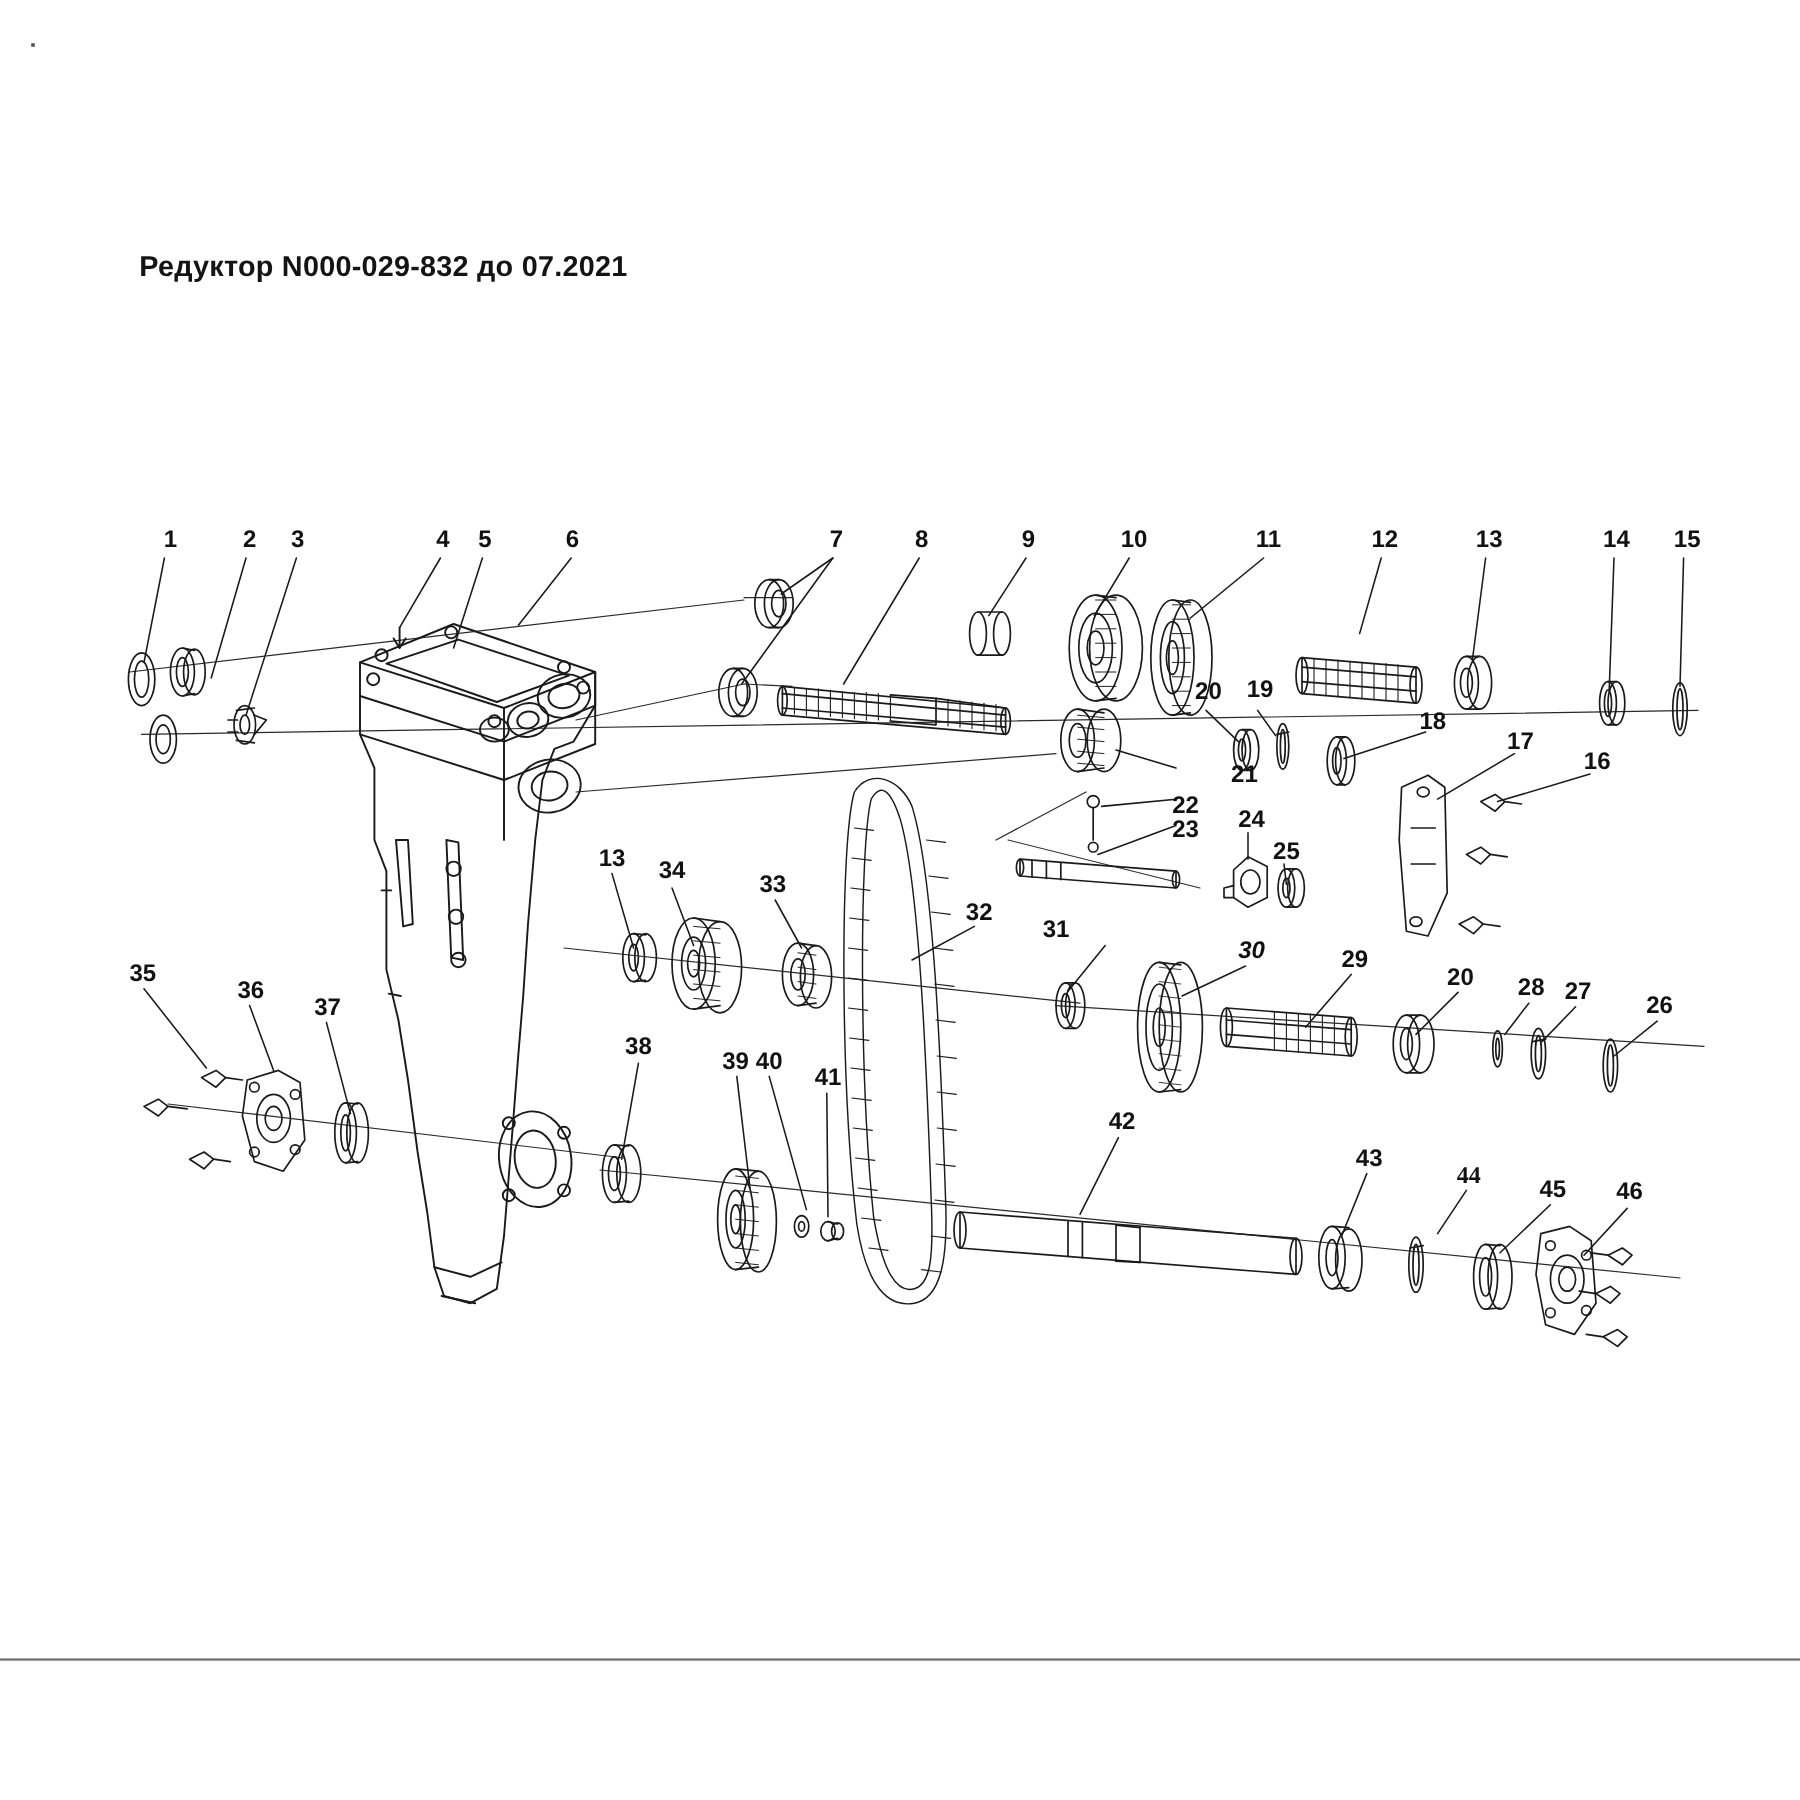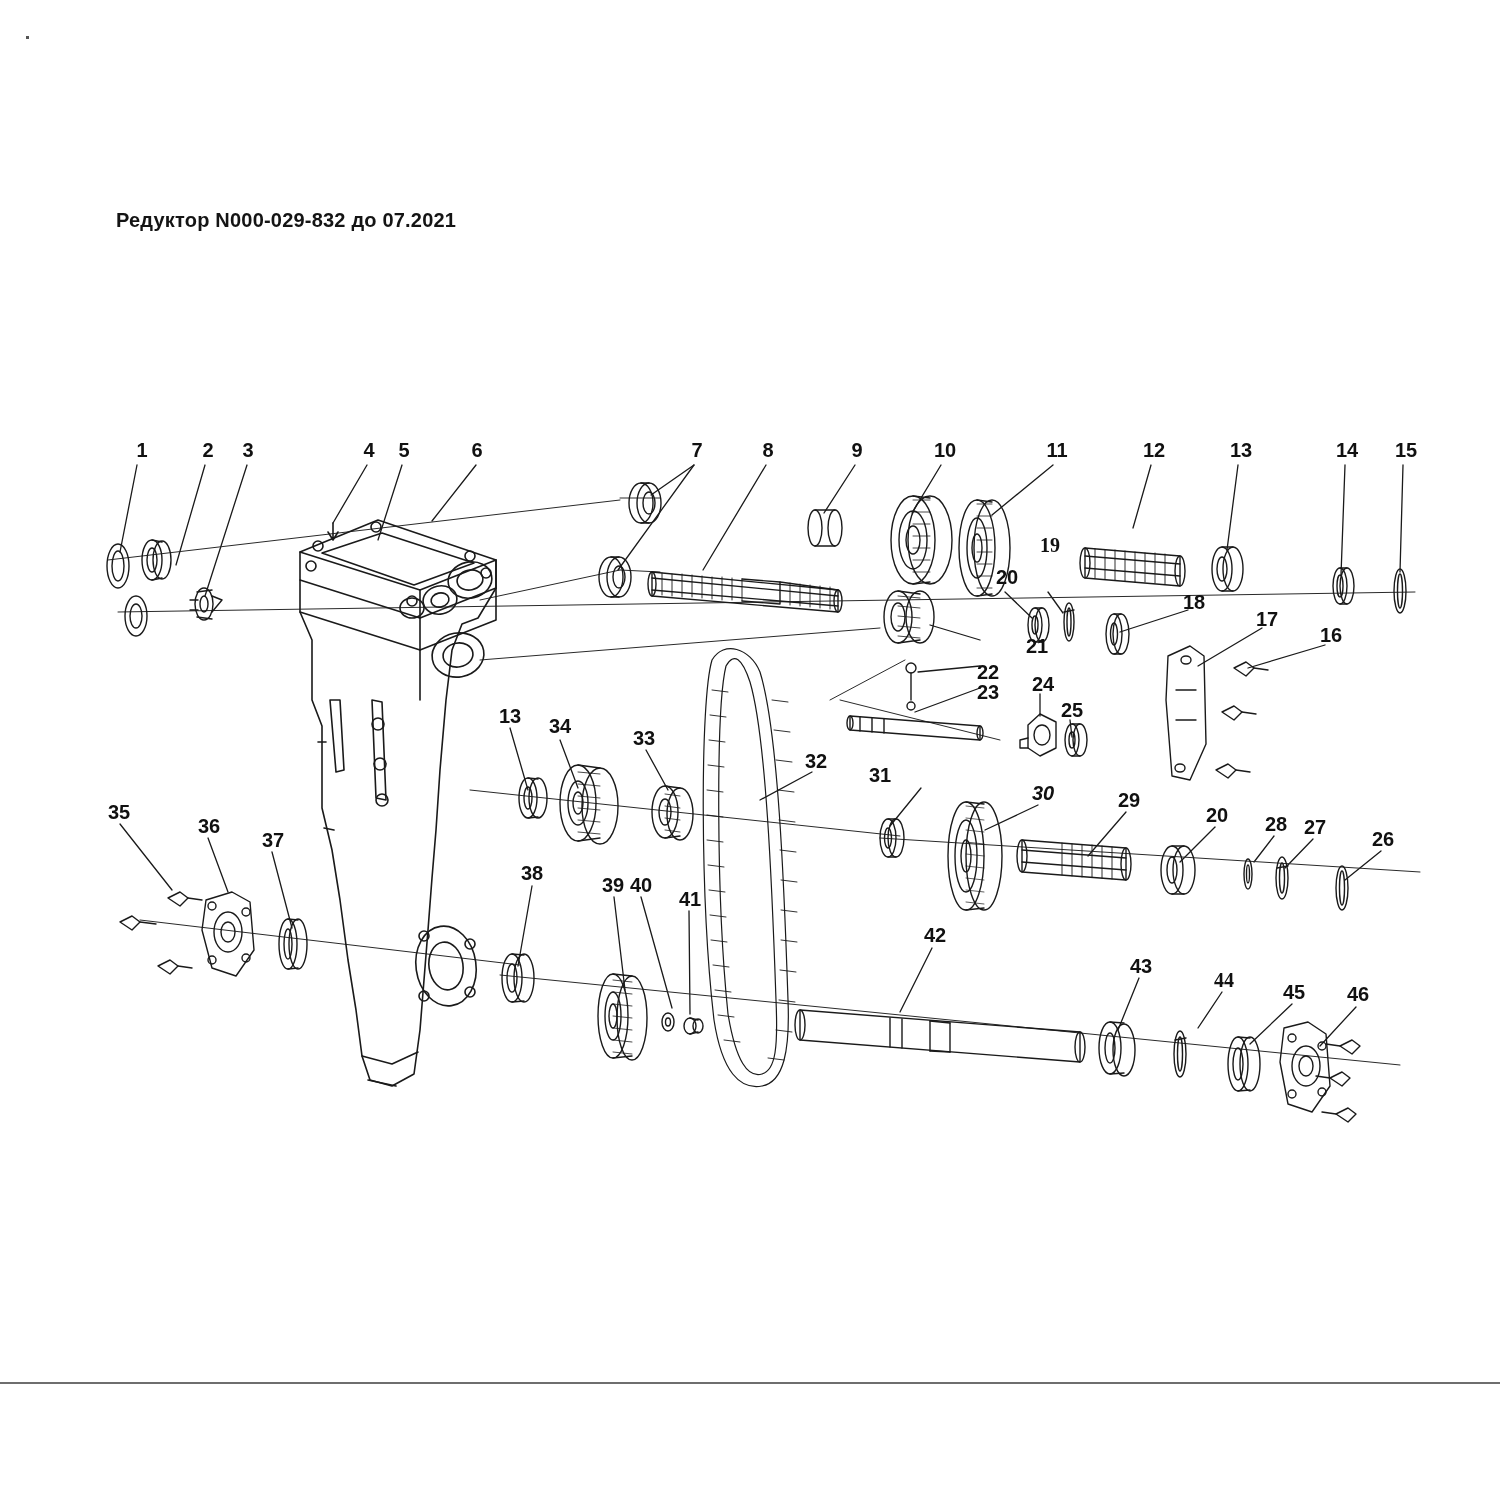--- a/index.html
+++ b/index.html
@@ -25,21 +25,21 @@
     left: 26px;
     top: 36px;
     width: 3px;
     height: 3px;
     background: #555;
   }
   .doc-title {
     position: absolute;
     left: 116px;
     top: 209px;
-    font-size: 20px;
+    font-size: 24px;
     font-weight: bold;
     letter-spacing: 0.2px;
     color: #141414;
     white-space: nowrap;
   }
   #diagram-svg {
     position: absolute;
     left: 0;
     top: 0;
     width: 1500px;
@@ -674,21 +674,21 @@
   <div class="callout-num" style="left:768px;  top:450px;">8</div>
   <div class="callout-num" style="left:857px;  top:450px;">9</div>
   <div class="callout-num" style="left:945px;  top:450px;">10</div>
   <div class="callout-num" style="left:1057px; top:450px;">11</div>
   <div class="callout-num" style="left:1154px; top:450px;">12</div>
   <div class="callout-num" style="left:1241px; top:450px;">13</div>
   <div class="callout-num" style="left:1347px; top:450px;">14</div>
   <div class="callout-num" style="left:1406px; top:450px;">15</div>
 
   <div class="callout-num" style="left:1007px; top:577px;">20</div>
-  <div class="callout-num" style="left:1050px; top:545px;font-family:Liberation Serif, serif;">19</div>
+  <div class="callout-num" style="left:1050px; top:575px;">19</div>
   <div class="callout-num" style="left:1194px; top:602px;">18</div>
   <div class="callout-num" style="left:1037px;  top:646px;">21</div>
   <div class="callout-num" style="left:1267px; top:619px;">17</div>
   <div class="callout-num" style="left:1331px; top:635px;">16</div>
   <div class="callout-num" style="left:988px;  top:672px;">22</div>
   <div class="callout-num" style="left:988px;  top:692px;">23</div>
   <div class="callout-num" style="left:1043px; top:684px;">24</div>
   <div class="callout-num" style="left:1072px; top:710px;">25</div>
 
   <div class="callout-num" style="left:510px;  top:716px;">13</div>

